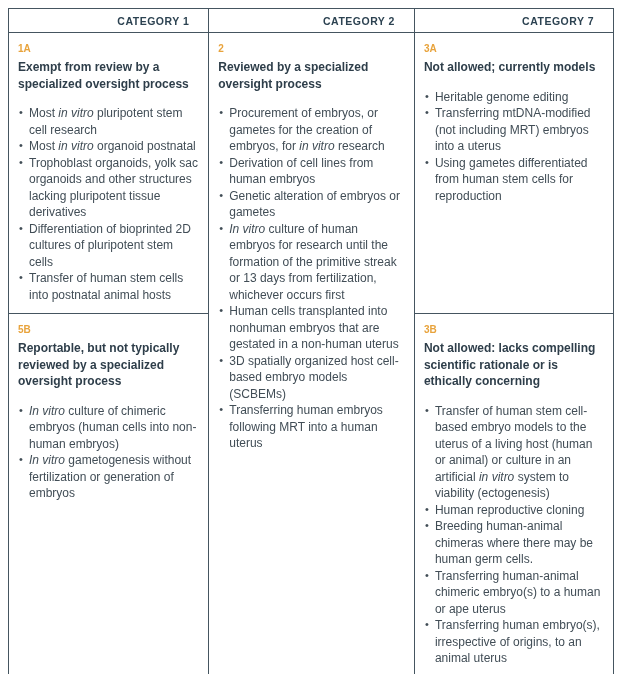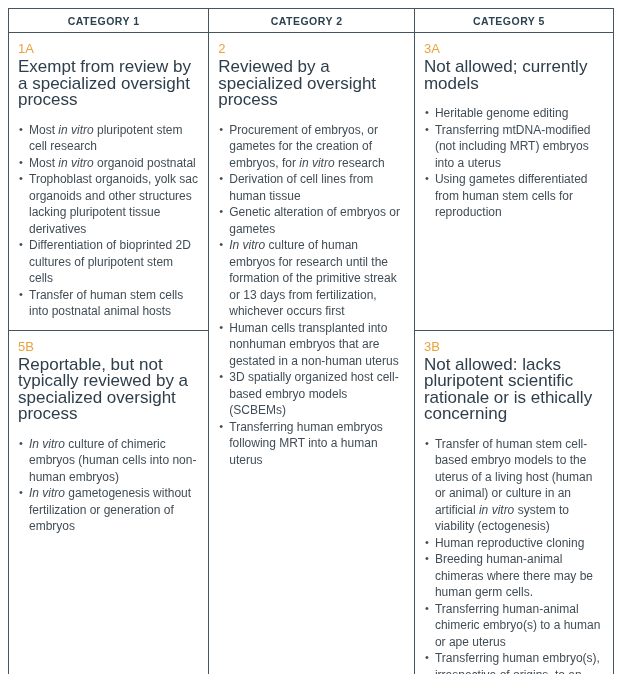--- a/index.html
+++ b/index.html
@@ -19,43 +19,43 @@
   .page{padding:8px 8px 0 8px;}
   table.cat-table{
     border-collapse:collapse;
     table-layout:fixed;
     width:606px;
   }
   .cat-table th,.cat-table td{
     border:1px solid var(--border);
   }
   .cat-table th{
-    text-align:center;
+    text-align:right;
     font-size:10.5px;
     font-weight:bold;
     letter-spacing:0.5px;
     color:var(--navy);
     padding:6px 19px 5px 9px;
   }
   .cat-table td{
     vertical-align:top;
     padding:5px 10px 10px 9px;
   }
   td[data-section="1A"],td[data-section="3A"]{height:246px;}
   .sec-code{
     color:var(--accent);
-    font-weight:normal;
-    font-size:13px;
+    font-weight:bold;
+    font-size:10px;
     line-height:18px;
     margin:2px 0 1px 0;
   }
   .sec-title{
-    font-weight:normal;
+    font-weight:bold;
     color:var(--title-text);
-    font-size:17px;
+    font-size:12px;
     line-height:16.5px;
   }
   ul.bullets{
     list-style:none;
     margin:13px 0 0 0;
     padding:0;
   }
   ul.bullets li{
     position:relative;
     padding-left:11px;
@@ -79,42 +79,42 @@
   <table class="cat-table">
     <colgroup>
       <col style="width:33.1%">
       <col style="width:34.0%">
       <col style="width:32.9%">
     </colgroup>
     <thead>
       <tr>
         <th>CATEGORY 1</th>
         <th>CATEGORY 2</th>
-        <th>CATEGORY 5</th>
+        <th>CATEGORY 7</th>
       </tr>
     </thead>
     <tbody>
       <tr>
         <td data-section="1A">
             <div class="sec-code">1A</div>
             <div class="sec-title">Exempt from review by a specialized oversight process</div>
             <ul class="bullets">
               <li><span>Most </span><i>in vitro</i><span> pluripotent stem cell research</span></li>
               <li><span>Most </span><i>in vitro</i><span> organoid postnatal</span></li>
               <li><span>Trophoblast organoids, yolk sac organoids and other structures lacking pluripotent tissue derivatives</span></li>
               <li><span>Differentiation of bioprinted 2D cultures of pluripotent stem cells</span></li>
               <li><span>Transfer of human stem cells into postnatal animal hosts</span></li>
             </ul>
           </td>
         <td data-section="2" rowspan="2">
             <div class="sec-code">2</div>
             <div class="sec-title">Reviewed by a specialized oversight process</div>
             <ul class="bullets">
               <li><span>Procurement of embryos, or gametes for the creation of embryos, for </span><i>in vitro</i><span> research</span></li>
-              <li><span>Derivation of cell lines from human tissue</span></li>
+              <li><span>Derivation of cell lines from human embryos</span></li>
               <li><span>Genetic alteration of embryos or gametes</span></li>
               <li><i>In vitro</i><span> culture of human embryos for research until the formation of the primitive streak or 13 days from fertilization, whichever occurs first</span></li>
               <li><span>Human cells transplanted into nonhuman embryos that are gestated in a non-human uterus</span></li>
               <li><span>3D spatially organized host cell-based embryo models (SCBEMs)</span></li>
               <li><span>Transferring human embryos following MRT into a human uterus</span></li>
             </ul>
           </td>
         <td data-section="3A">
             <div class="sec-code">3A</div>
             <div class="sec-title">Not allowed; currently models</div>
@@ -129,21 +129,21 @@
         <td data-section="1B">
             <div class="sec-code">5B</div>
             <div class="sec-title">Reportable, but not typically reviewed by a specialized oversight process</div>
             <ul class="bullets">
               <li><i>In vitro</i><span> culture of chimeric embryos (human cells into non-human embryos)</span></li>
               <li><i>In vitro</i><span> gametogenesis without fertilization or generation of embryos</span></li>
             </ul>
           </td>
         <td data-section="3B">
             <div class="sec-code">3B</div>
-            <div class="sec-title">Not allowed: lacks pluripotent scientific rationale or is ethically concerning</div>
+            <div class="sec-title">Not allowed: lacks compelling scientific rationale or is ethically concerning</div>
             <ul class="bullets">
               <li><span>Transfer of human stem cell-based embryo models to the uterus of a living host (human or animal) or culture in an artificial </span><i>in vitro</i><span> system to viability (ectogenesis)</span></li>
               <li><span>Human reproductive cloning</span></li>
               <li><span>Breeding human-animal chimeras where there may be human germ cells.</span></li>
               <li><span>Transferring human-animal chimeric embryo(s) to a human or ape uterus</span></li>
               <li><span>Transferring human embryo(s), irrespective of origins, to an animal uterus</span></li>
             </ul>
           </td>
       </tr>
     </tbody>

